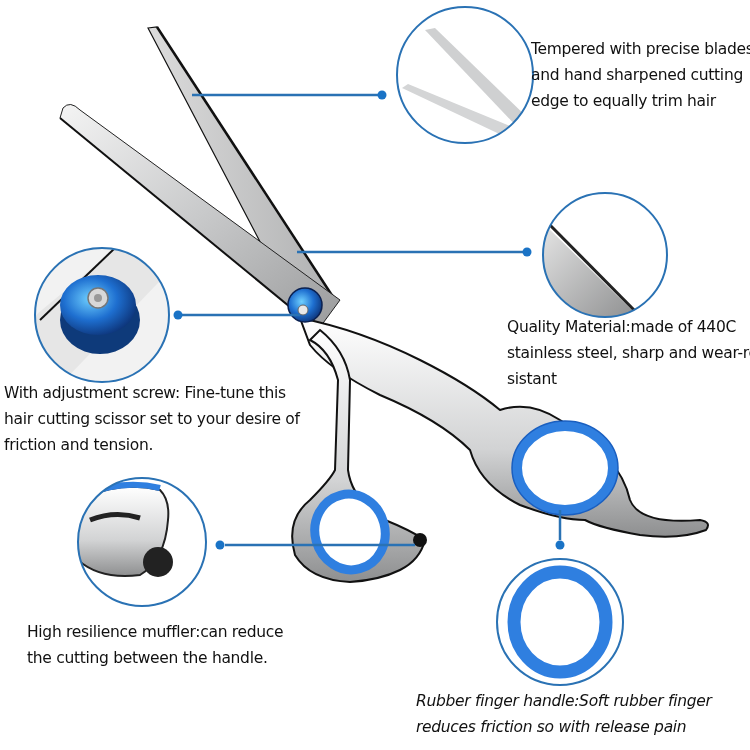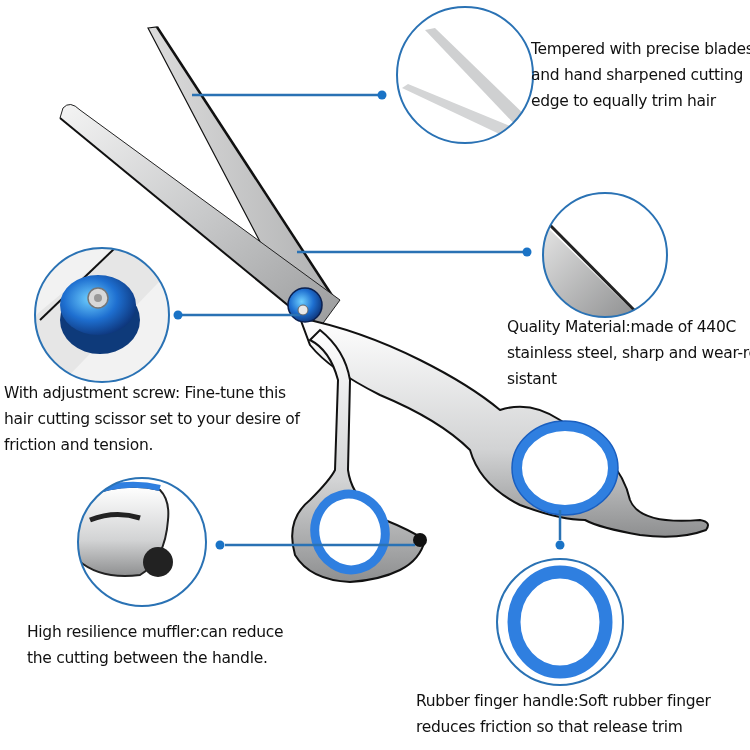--- a/index.html
+++ b/index.html
@@ -159,18 +159,18 @@
     <span class="line">With adjustment screw: Fine-tune this</span>
     <span class="line">hair cutting scissor set to your desire of</span>
     <span class="line">friction and tension.</span>
   </div>
 
   <div class="label" style="left:4px; top:619px;margin-left:23px;">
     <span class="line">High resilience muffler:can reduce</span>
     <span class="line">the cutting between the handle.</span>
   </div>
 
-  <div class="label" style="left:416px; top:688px;">
+  <div class="label" style="left:416px; top:688px;font-style:italic;">
     <span class="line">Rubber finger handle:Soft rubber finger</span>
-    <span class="line">reduces friction so that release trim</span>
+    <span class="line">reduces friction so with release pain</span>
   </div>
 
 </div>
 
 </body></html>

